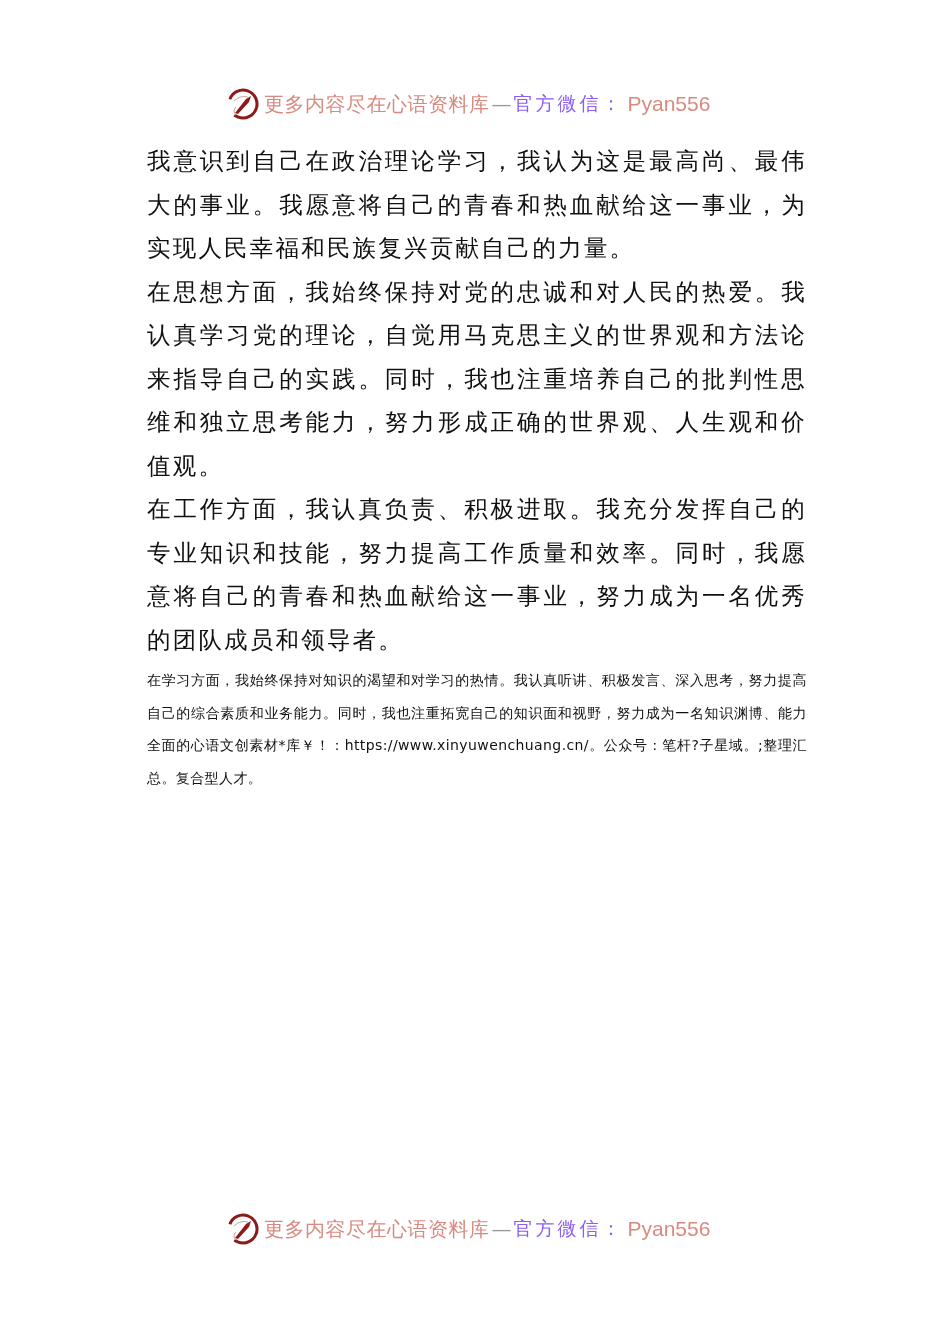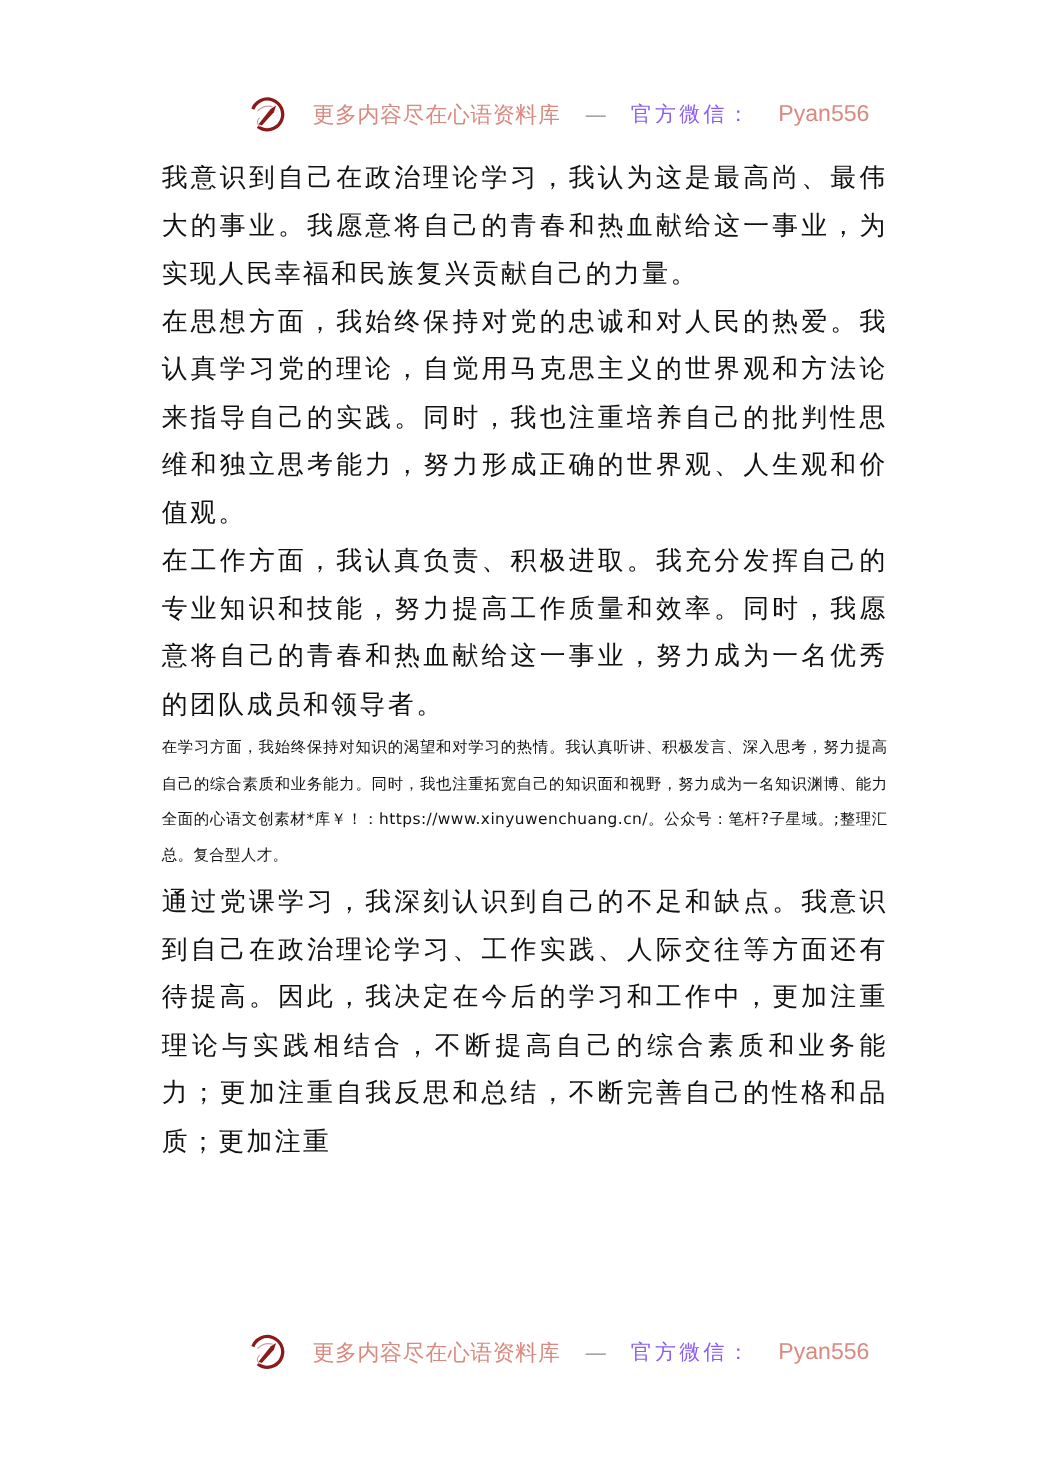--- a/index.html
+++ b/index.html
@@ -15,21 +15,20 @@
     font-family: "DejaVu Serif", "Liberation Serif", serif;
     color: #111111;
   }
   .banner {
     position: absolute;
     left: 226px;
     width: 500px;
     height: 40px;
     display: flex;
     align-items: center;
-    gap: 20px;
   }
   .banner.top { top: 84px; }
   .banner.bottom { top: 1209px; }
   .banner .logo {
     width: 34px;
     height: 34px;
     margin-right: 4px;
     flex: 0 0 auto;
   }
   .banner .site {
@@ -96,21 +95,20 @@
   <span class="dash">—</span>
   <span class="wx">官方微信：</span>
   <span class="id">Pyan556</span>
 </div>
 
 <div class="content">
   <p class="p">我意识到自己在政治理论学习，我认为这是最高尚、最伟大的事业。我愿意将自己的青春和热血献给这一事业，为实现人民幸福和民族复兴贡献自己的力量。</p>
   <p class="p">在思想方面，我始终保持对党的忠诚和对人民的热爱。我认真学习党的理论，自觉用马克思主义的世界观和方法论来指导自己的实践。同时，我也注重培养自己的批判性思维和独立思考能力，努力形成正确的世界观、人生观和价值观。</p>
   <p class="p">在工作方面，我认真负责、积极进取。我充分发挥自己的专业知识和技能，努力提高工作质量和效率。同时，我愿意将自己的青春和热血献给这一事业，努力成为一名优秀的团队成员和领导者。</p>
   <p class="p small">在学习方面，我始终保持对知识的渴望和对学习的热情。我认真听讲、积极发言、深入思考，努力提高自己的综合素质和业务能力。同时，我也注重拓宽自己的知识面和视野，努力成为一名知识渊博、能力全面的心语文创素材*库￥！：https://www.xinyuwenchuang.cn/。公众号：笔杆?子星域。;整理汇总。复合型人才。</p>
-  <p class="p">通过党课学习，我深刻认识到自己的不足和缺点。我意识到自己在政治理论学习、工作实践、人际交往等方面还有待提高。因此，我决定在今后的学习和工作中，更加注重理论与实践相结合，不断提高自己的综合素质和业务能力；更加注重自我反思和总结，不断完善自己的性格和品质；更加注重</p>
 </div>
 
 <div class="banner bottom">
   <svg class="logo" viewBox="0 0 34 34">
     <circle cx="17" cy="17" r="14" fill="none" stroke="#8b1a1a" stroke-width="3" stroke-dasharray="70 20" transform="rotate(200 17 17)"></circle>
     <path d="M9 26 L20 12 L25 9 L23 15 L12 27 Z" fill="#8b1a1a"></path>
     <path d="M8 14 Q14 8 22 10" fill="none" stroke="#c9a0a0" stroke-width="1"></path>
     <path d="M10 20 Q6 24 10 28" fill="none" stroke="#c9a0a0" stroke-width="1"></path>
   </svg>
   <span class="site">更多内容尽在心语资料库</span>

